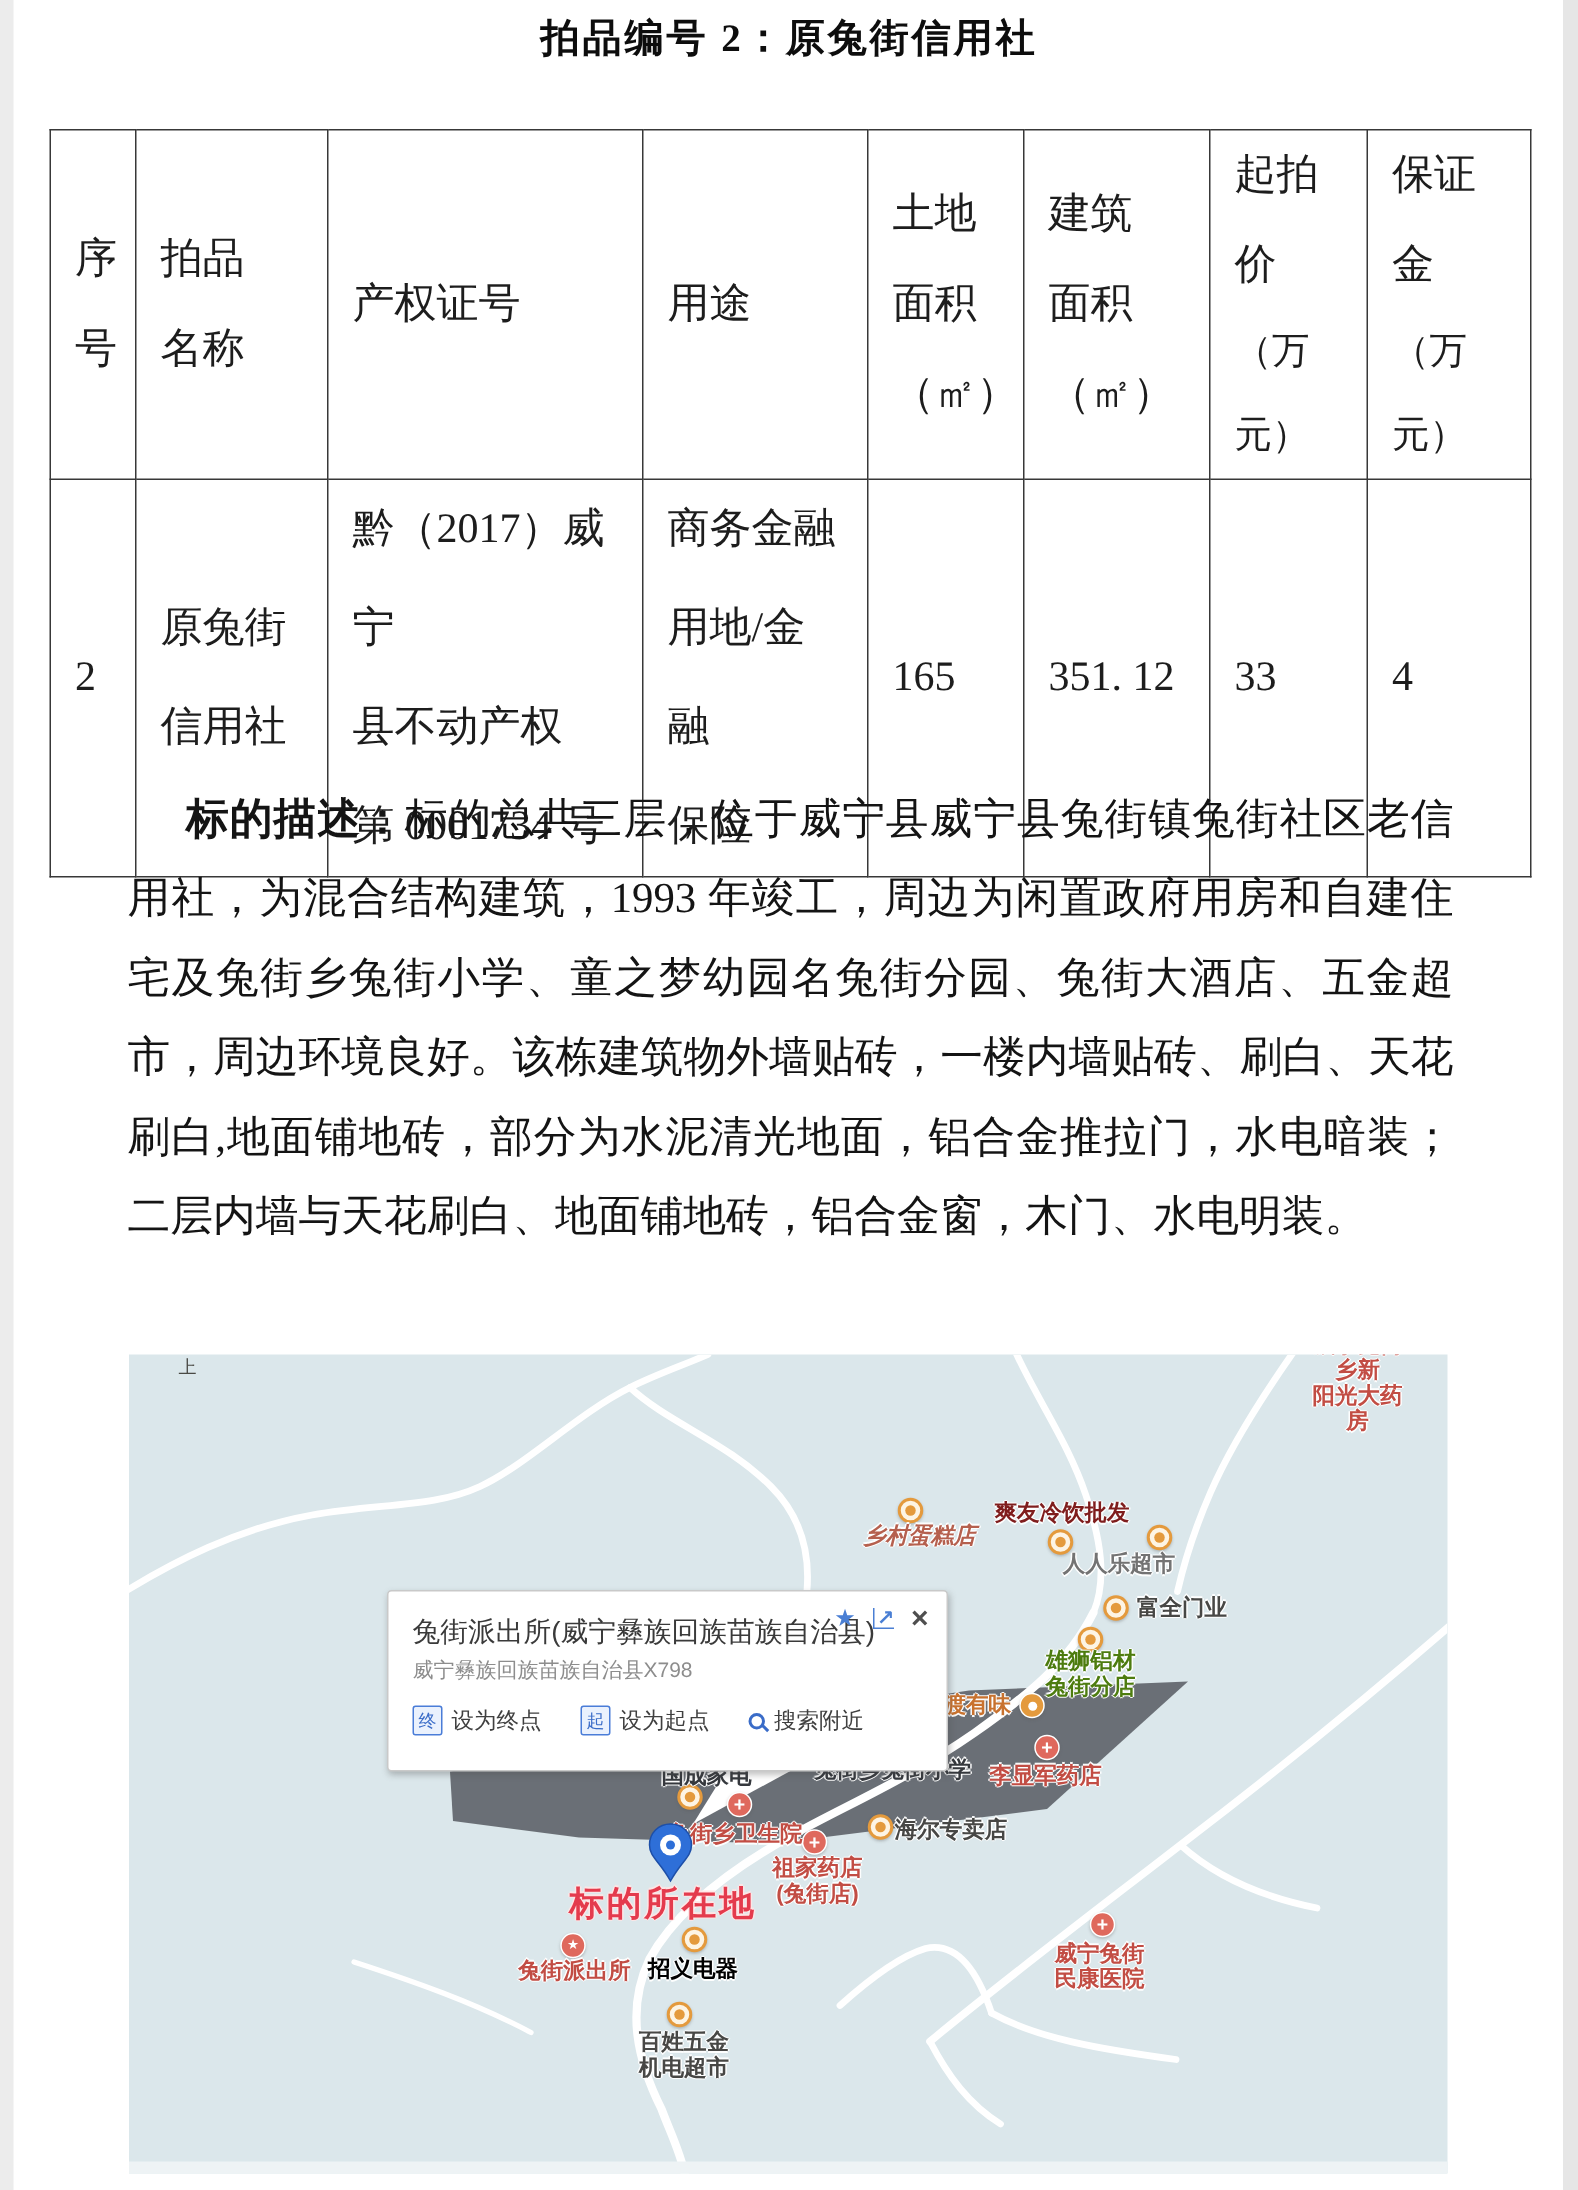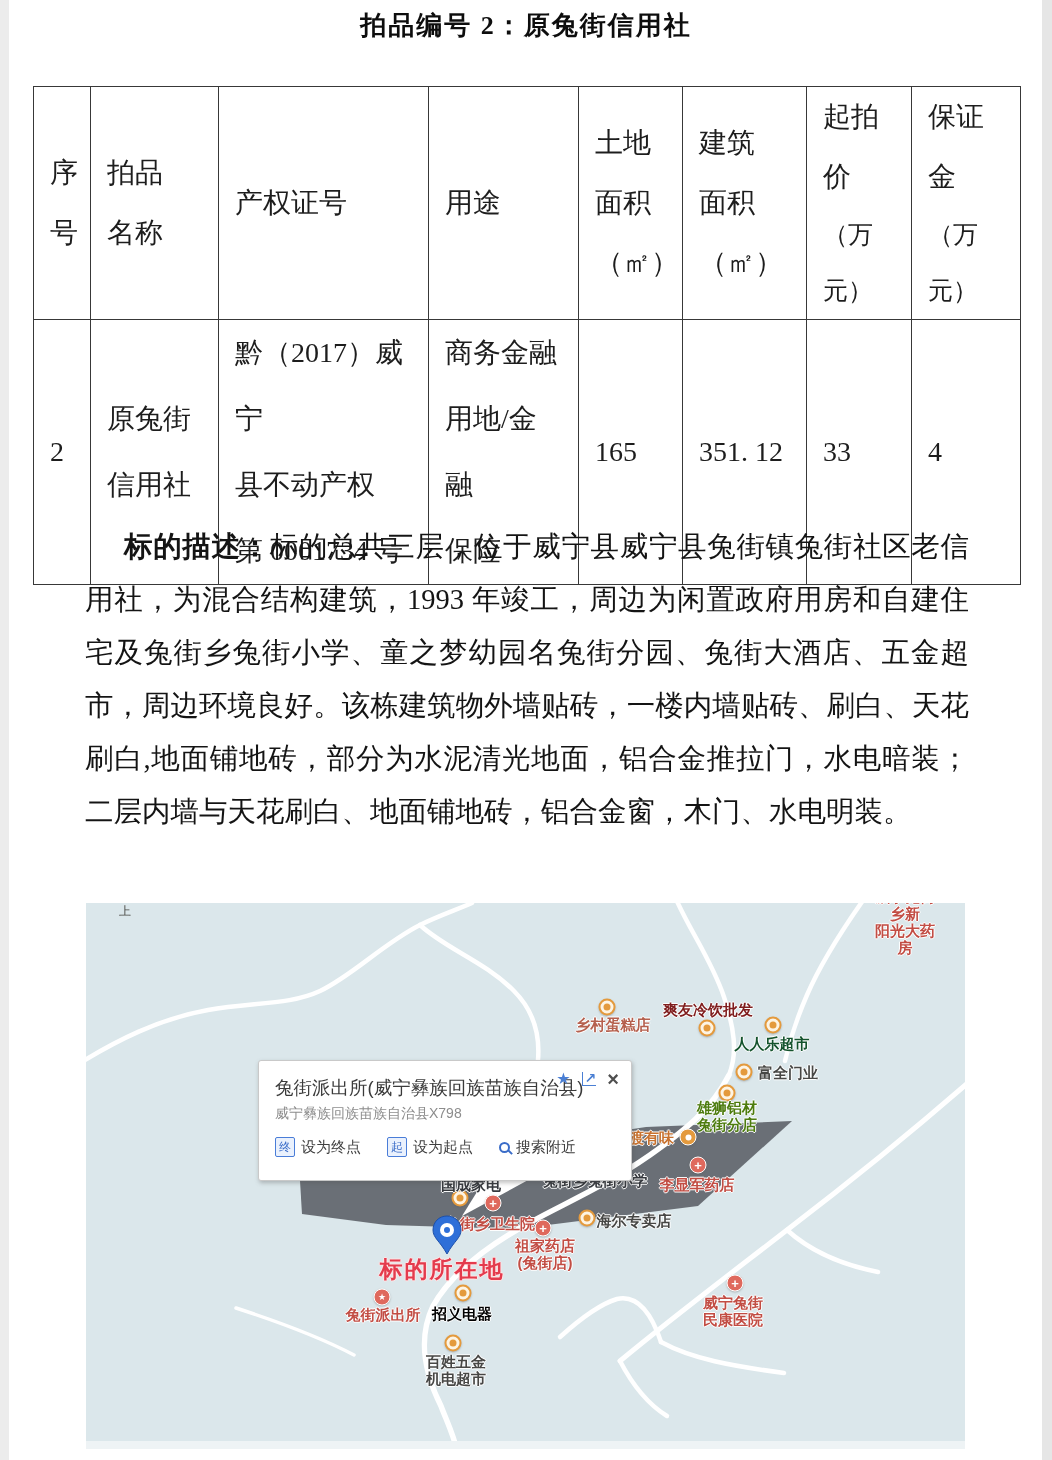--- a/index.html
+++ b/index.html
@@ -155,25 +155,25 @@
 
     <polygon points="399,276 444,276 376,313" fill="#ffffff"></polygon>
 
     <rect x="0" y="538" width="879" height="8" fill="#eef3f5"></rect>
   </svg>
 
   <span class="landmark">上</span>
 
   <div style="position:absolute;left:0;top:0;width:100%;height:100%;">
       <span class="poi-icon poi-shop" style="left: 521px; top: 104px;"></span>
-      <div class="poi-label" style="left: 527px; top: 121px; color: rgb(181, 96, 78);">乡村蛋糕店</div>
+      <div class="poi-label" style="left: 527px; top: 121px; color: rgb(181, 96, 78); font-style: italic;">乡村蛋糕店</div>
       <span class="poi-icon poi-shop" style="left: 621px; top: 125px;"></span>
       <div class="poi-label" style="left: 622px; top: 106px; color: #7f1d1d;">爽友冷饮批发</div>
       <span class="poi-icon poi-shop" style="left: 687px; top: 122px;"></span>
-      <div class="poi-label" style="left: 686px; top: 140px; color: #14532d;">人人乐超市</div>
+      <div class="poi-label" style="left: 660px; top: 140px; color: #737373;">人人乐超市</div>
       <span class="poi-icon poi-shop" style="left: 658px; top: 169px;"></span>
       <div class="poi-label" style="left: 702px; top: 169px; color: rgb(71, 71, 69);">富全门业</div>
       <span class="poi-icon poi-shop" style="left: 641px; top: 190px;"></span>
       <div class="poi-label" style="left: 641px; top: 213px; color: #4d7c0f;">雄狮铝材
 兔街分店</div>
       <span class="poi-icon poi-food" style="left: 602px; top: 234px;"></span>
       <div class="poi-label" style="left: 558px; top: 234px; color: rgb(200, 114, 47);">芳渡有味</div>
       <span class="poi-icon poi-medical" style="left: 612px; top: 262px;"></span>
       <div class="poi-label" style="left: 611px; top: 281px; color: rgb(194, 77, 68);">李显军药店</div>
       <div class="poi-label" style="left: 819px; top: 19px; color: rgb(194, 77, 68);">威宁兔街乡新

